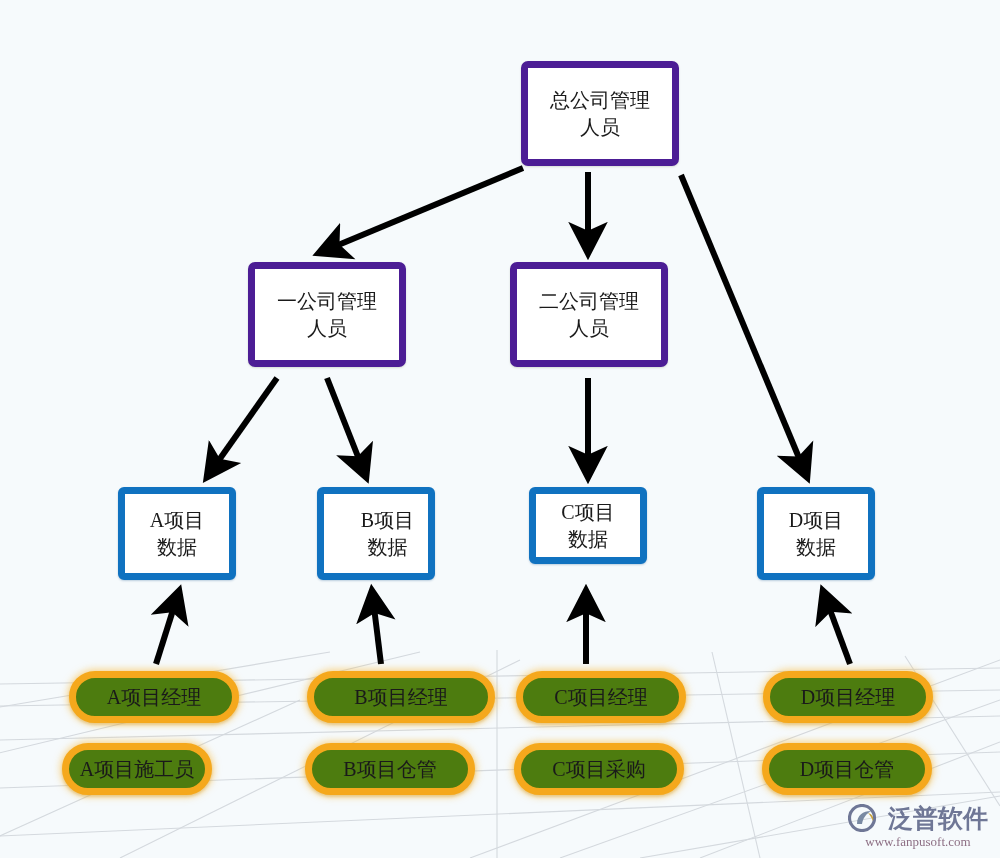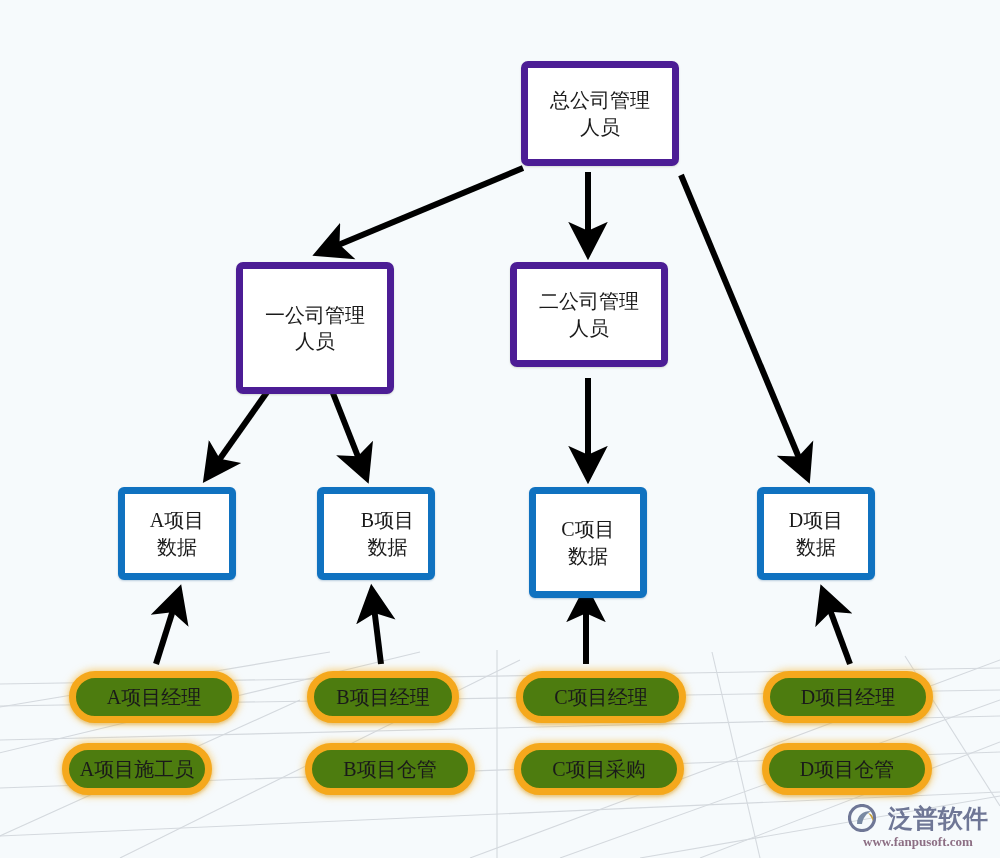--- a/index.html
+++ b/index.html
@@ -101,21 +101,21 @@
   #watermark .wm-name {
     font-family: "Liberation Sans", sans-serif;
     font-weight: bold;
     font-size: 25px;
     color: #6f7796;
     letter-spacing: 0px;
     line-height: 1;
   }
   #watermark .wm-url {
     font-family: "Liberation Serif", serif;
-    font-weight: bold;
+    font-weight: normal;
     font-size: 13px;
     color: #8d6f84;
     line-height: 1;
     margin-top: 3px;
   }
 </style>
 </head>
 <body>
 
 <div id="stage">
@@ -163,55 +163,55 @@
       <line x1="586" y1="664" x2="586" y2="591"></line>
       <line x1="850" y1="664" x2="823" y2="591"></line>
     </g>
   </svg>
 
   <div class="node node-green" style="left:521px; top:61px; width:158px; height:105px;">
     <span class="label">总公司管理
 人员</span>
   </div>
 
-  <div class="node node-green" style="left:236px; top:262px; width:158px; height:132px;">
+  <div class="node node-green" style="left:248px; top:262px; width:158px; height:105px;">
     <span class="label">一公司管理
 人员</span>
   </div>
 
   <div class="node node-green" style="left:510px; top:262px; width:158px; height:105px;">
     <span class="label">二公司管理
 人员</span>
   </div>
 
   <div class="node node-blue" style="left:118px; top:487px; width:118px; height:93px;">
     <span class="label">A项目
 数据</span>
   </div>
 
   <div class="node node-blue" style="left:317px; top:487px; width:118px; height:93px;padding-left:23px;">
     <span class="label">B项目
 数据</span>
   </div>
 
-  <div class="node node-blue" style="left:529px; top:487px; width:118px; height:111px;">
+  <div class="node node-blue" style="left:529px; top:487px; width:118px; height:77px;">
     <span class="label">C项目
 数据</span>
   </div>
 
   <div class="node node-blue" style="left:757px; top:487px; width:118px; height:93px;">
     <span class="label">D项目
 数据</span>
   </div>
 
   <div class="node node-pill" style="left:69px; top:671px; width:170px; height:52px;">
     <span class="label">A项目经理</span>
   </div>
 
-  <div class="node node-pill" style="left:307px; top:671px; width:152px; height:52px;">
+  <div class="node node-pill" style="left:307px; top:671px; width:188px; height:52px;">
     <span class="label">B项目经理</span>
   </div>
 
   <div class="node node-pill" style="left:516px; top:671px; width:170px; height:52px;">
     <span class="label">C项目经理</span>
   </div>
 
   <div class="node node-pill" style="left:763px; top:671px; width:170px; height:52px;">
     <span class="label">D项目经理</span>
   </div>

